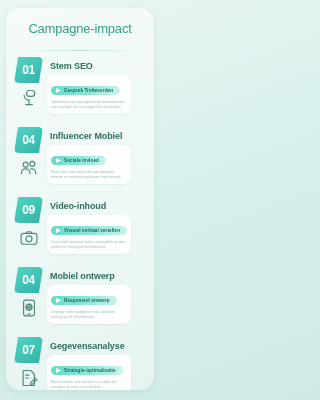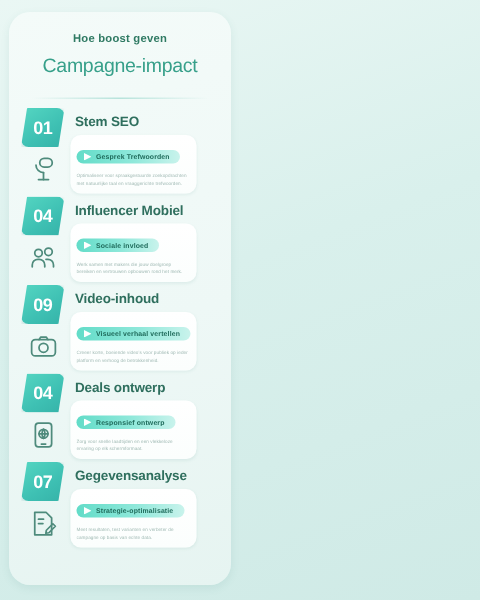--- a/index.html
+++ b/index.html
@@ -52,21 +52,21 @@
   }
   .divider {
     height: 1px;
     width: 118px;
     margin: 8px auto 4px auto;
     background: linear-gradient(90deg, rgba(160,220,210,0) 0%, #b7e3db 50%, rgba(160,220,210,0) 100%);
   }
   .list {
     display: flex;
     flex-direction: column;
-    gap: 3px;
+    gap: 14px;
     padding-top: 2px;
   }
   .row {
     position: relative;
     height: 56px;
   }
   .num {
     position: absolute;
     left: 1px;
     top: 0px;
@@ -157,21 +157,20 @@
     max-height: 10px;
   }
 </style>
 </head>
 <body>
 
 <div class="page">
   <div class="board">
 
     <div class="header">
-      <div class="kicker">Hoe boost geven</div>
       <div class="title">Campagne-impact</div>
     </div>
 
     <div class="divider"></div>
 
     <div class="list">
 
       <div class="row">
         <div class="num">
           <span>01</span>
@@ -250,21 +249,21 @@
         <div class="icon-wrap">
           <svg viewBox="0 0 24 24" fill="none" stroke="#4e8b7c" stroke-width="1.4" stroke-linecap="round" stroke-linejoin="round">
             <rect x="5.5" y="2.5" width="13" height="19" rx="2.5"></rect>
             <circle cx="12" cy="11" r="3.6"></circle>
             <path d="M8.4 11h7.2"></path>
             <path d="M12 7.4c1.6 1.9 1.6 5.3 0 7.2c-1.6-1.9-1.6-5.3 0-7.2z"></path>
             <path d="M10.3 19.2h3.4"></path>
           </svg>
         </div>
         <div class="body">
-          <div class="item-title">Deals ontwerp</div>
+          <div class="item-title">Mobiel ontwerp</div>
           <div class="panel">
             <div class="badge">
               <span class="badge-ico"></span>
               <span class="badge-text">Responsief ontwerp</span>
             </div>
             <div class="desc">Zorg voor snelle laadtijden en een vlekkeloze ervaring op elk schermformaat.</div>
           </div>
         </div>
       </div>
 

